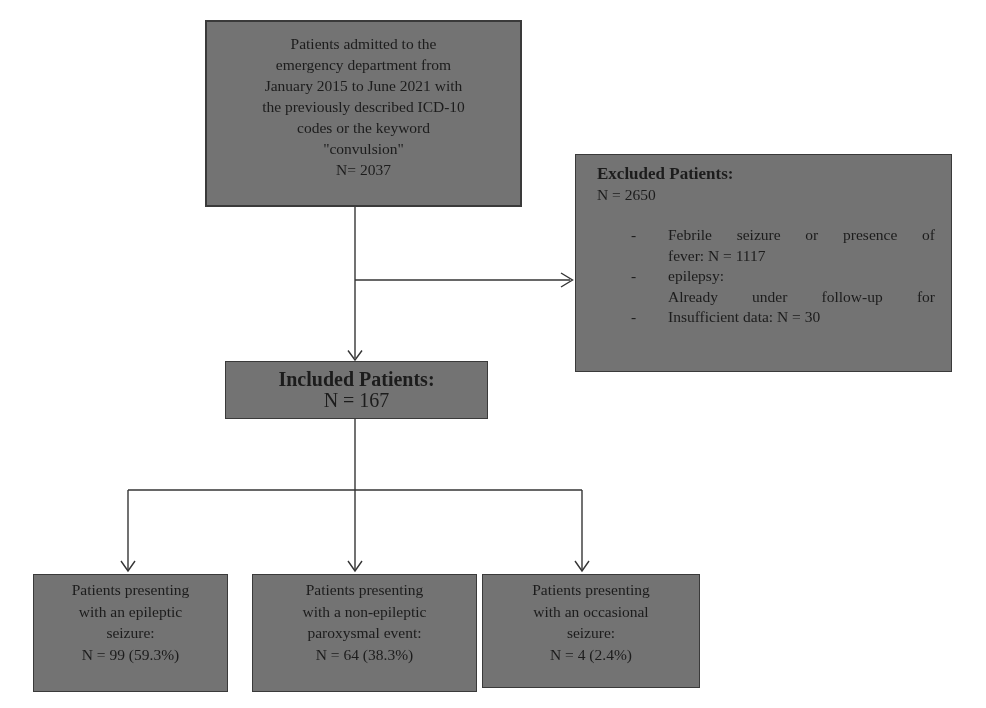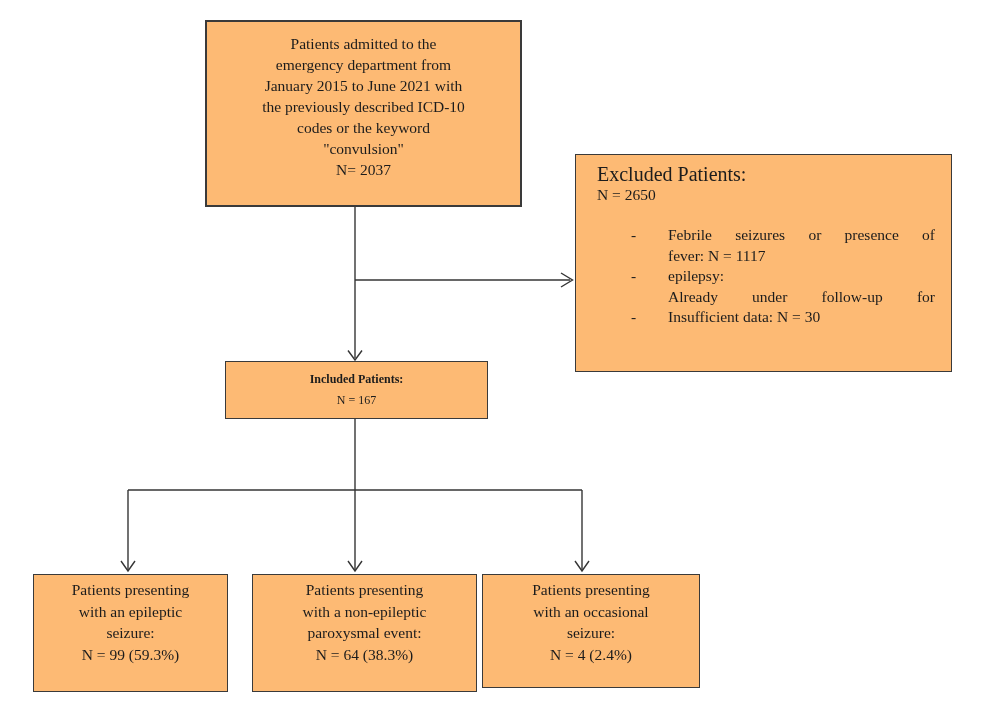--- a/index.html
+++ b/index.html
@@ -12,21 +12,21 @@
     width: 986px;
     height: 708px;
     background: #ffffff;
     font-family: "Liberation Serif", "DejaVu Serif", serif;
     color: #1c1c1c;
     overflow: hidden;
   }
   .box {
     position: absolute;
     box-sizing: border-box;
-    background: #fdba74;
+    background: #737373;
     border: 1.5px solid #3a3a3a;
   }
   .centered {
     text-align: center;
     white-space: pre-line;
   }
   
   #source-box {
     left: 205px; top: 20px;
     width: 317px; height: 187px;
@@ -36,32 +36,32 @@
     padding-top: 11px;
   }
   
   #excluded-box {
     left: 575px; top: 154px;
     width: 377px; height: 218px;
     font-size: 15.5px;
     line-height: 20.5px;
     padding: 9px 16px 0 21px;
   }
-  #excluded-box .ex-title { font-weight: normal; font-size: 20px; }
+  #excluded-box .ex-title { font-weight: bold; font-size: 17px; }
   #excluded-box .ex-spacer { height: 20px; }
   .ex-item { display: flex; padding-left: 34px; }
   .ex-dash { width: 37px; flex: none; }
   .ex-text { flex: 1; min-width: 0; }
   .ex-line { white-space: pre-line; }
   .ex-line.j { text-align: justify; text-align-last: justify; }
   
   #included-box {
     left: 225px; top: 361px;
     width: 263px; height: 58px;
-    font-size: 12px;
+    font-size: 20px;
     line-height: 21px;
     padding-top: 7px;
     text-align: center;
   }
   #included-box .inc-title { font-weight: bold; }
   
   .outcome {
     font-size: 15.5px;
     line-height: 21.5px;
     text-align: center;
@@ -117,21 +117,21 @@
 N= 2037</div>
 
   <div class="box" id="excluded-box">
     <div class="ex-title">Excluded Patients:</div>
     <div class="ex-count">N = 2650</div>
     <div class="ex-spacer"></div>
 
     <div class="ex-item">
       <span class="ex-dash">-</span>
       <div class="ex-text">
-        <div class="ex-line j">Febrile seizures or presence of</div>
+        <div class="ex-line j">Febrile seizure or presence of</div>
         <div class="ex-line">fever: N = 1117</div>
       </div>
     </div>
 
     <div class="ex-item">
       <span class="ex-dash">-</span>
       <div class="ex-text">
         <div class="ex-line">epilepsy:</div>
         <div class="ex-line j">Already under follow-up for</div>
       </div>

